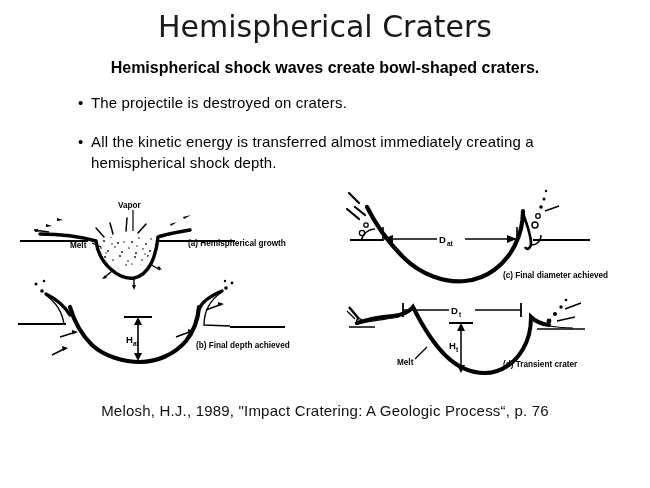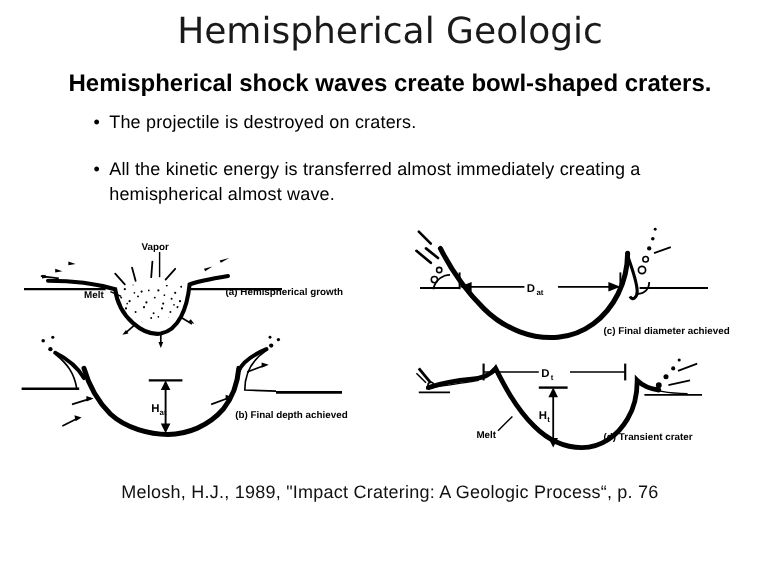--- a/index.html
+++ b/index.html
@@ -33,21 +33,21 @@
 
   
   .slide-subtitle {
     position: absolute;
     top: 59px;
     left: 0;
     width: 650px;
     text-align: center;
     font-family: "Liberation Sans", sans-serif;
     font-weight: bold;
-    font-size: 20px;
+    font-size: 16px;
     color: #000000;
   }
 
   
   .bullets {
     position: absolute;
     top: 92px;
     left: 78px;
     width: 520px;
   }
@@ -114,34 +114,34 @@
   .diag-sub {
     font-family: "Liberation Sans", sans-serif;
     font-size: 6.5px;
     font-weight: 600;
     fill: #000;
   }
 </style>
 </head>
 <body>
 
-<div class="slide-title">Hemispherical Geologic</div>
+<div class="slide-title">Hemispherical Craters</div>
 
 <div class="slide-subtitle">Hemispherical shock waves create bowl-shaped craters.</div>
 
 <div class="bullets">
 
   <div class="bullet-row">
     <span class="bullet-dot">•</span>
     <span class="bullet-text">The projectile is destroyed on craters.</span>
   </div>
 
   <div class="bullet-row">
     <span class="bullet-dot">•</span>
-    <span class="bullet-text">All the kinetic energy is transferred almost immediately creating a hemispherical almost wave.</span>
+    <span class="bullet-text">All the kinetic energy is transferred almost immediately creating a hemispherical shock depth.</span>
   </div>
 
 </div>
 
 <div class="figure">
 <svg width="650" height="205" viewBox="0 0 650 205" xmlns="http://www.w3.org/2000/svg">
 
   <g>
 
     <path d="M 20 56 L 88 56" stroke="#000" stroke-width="1.8" fill="none"></path>

